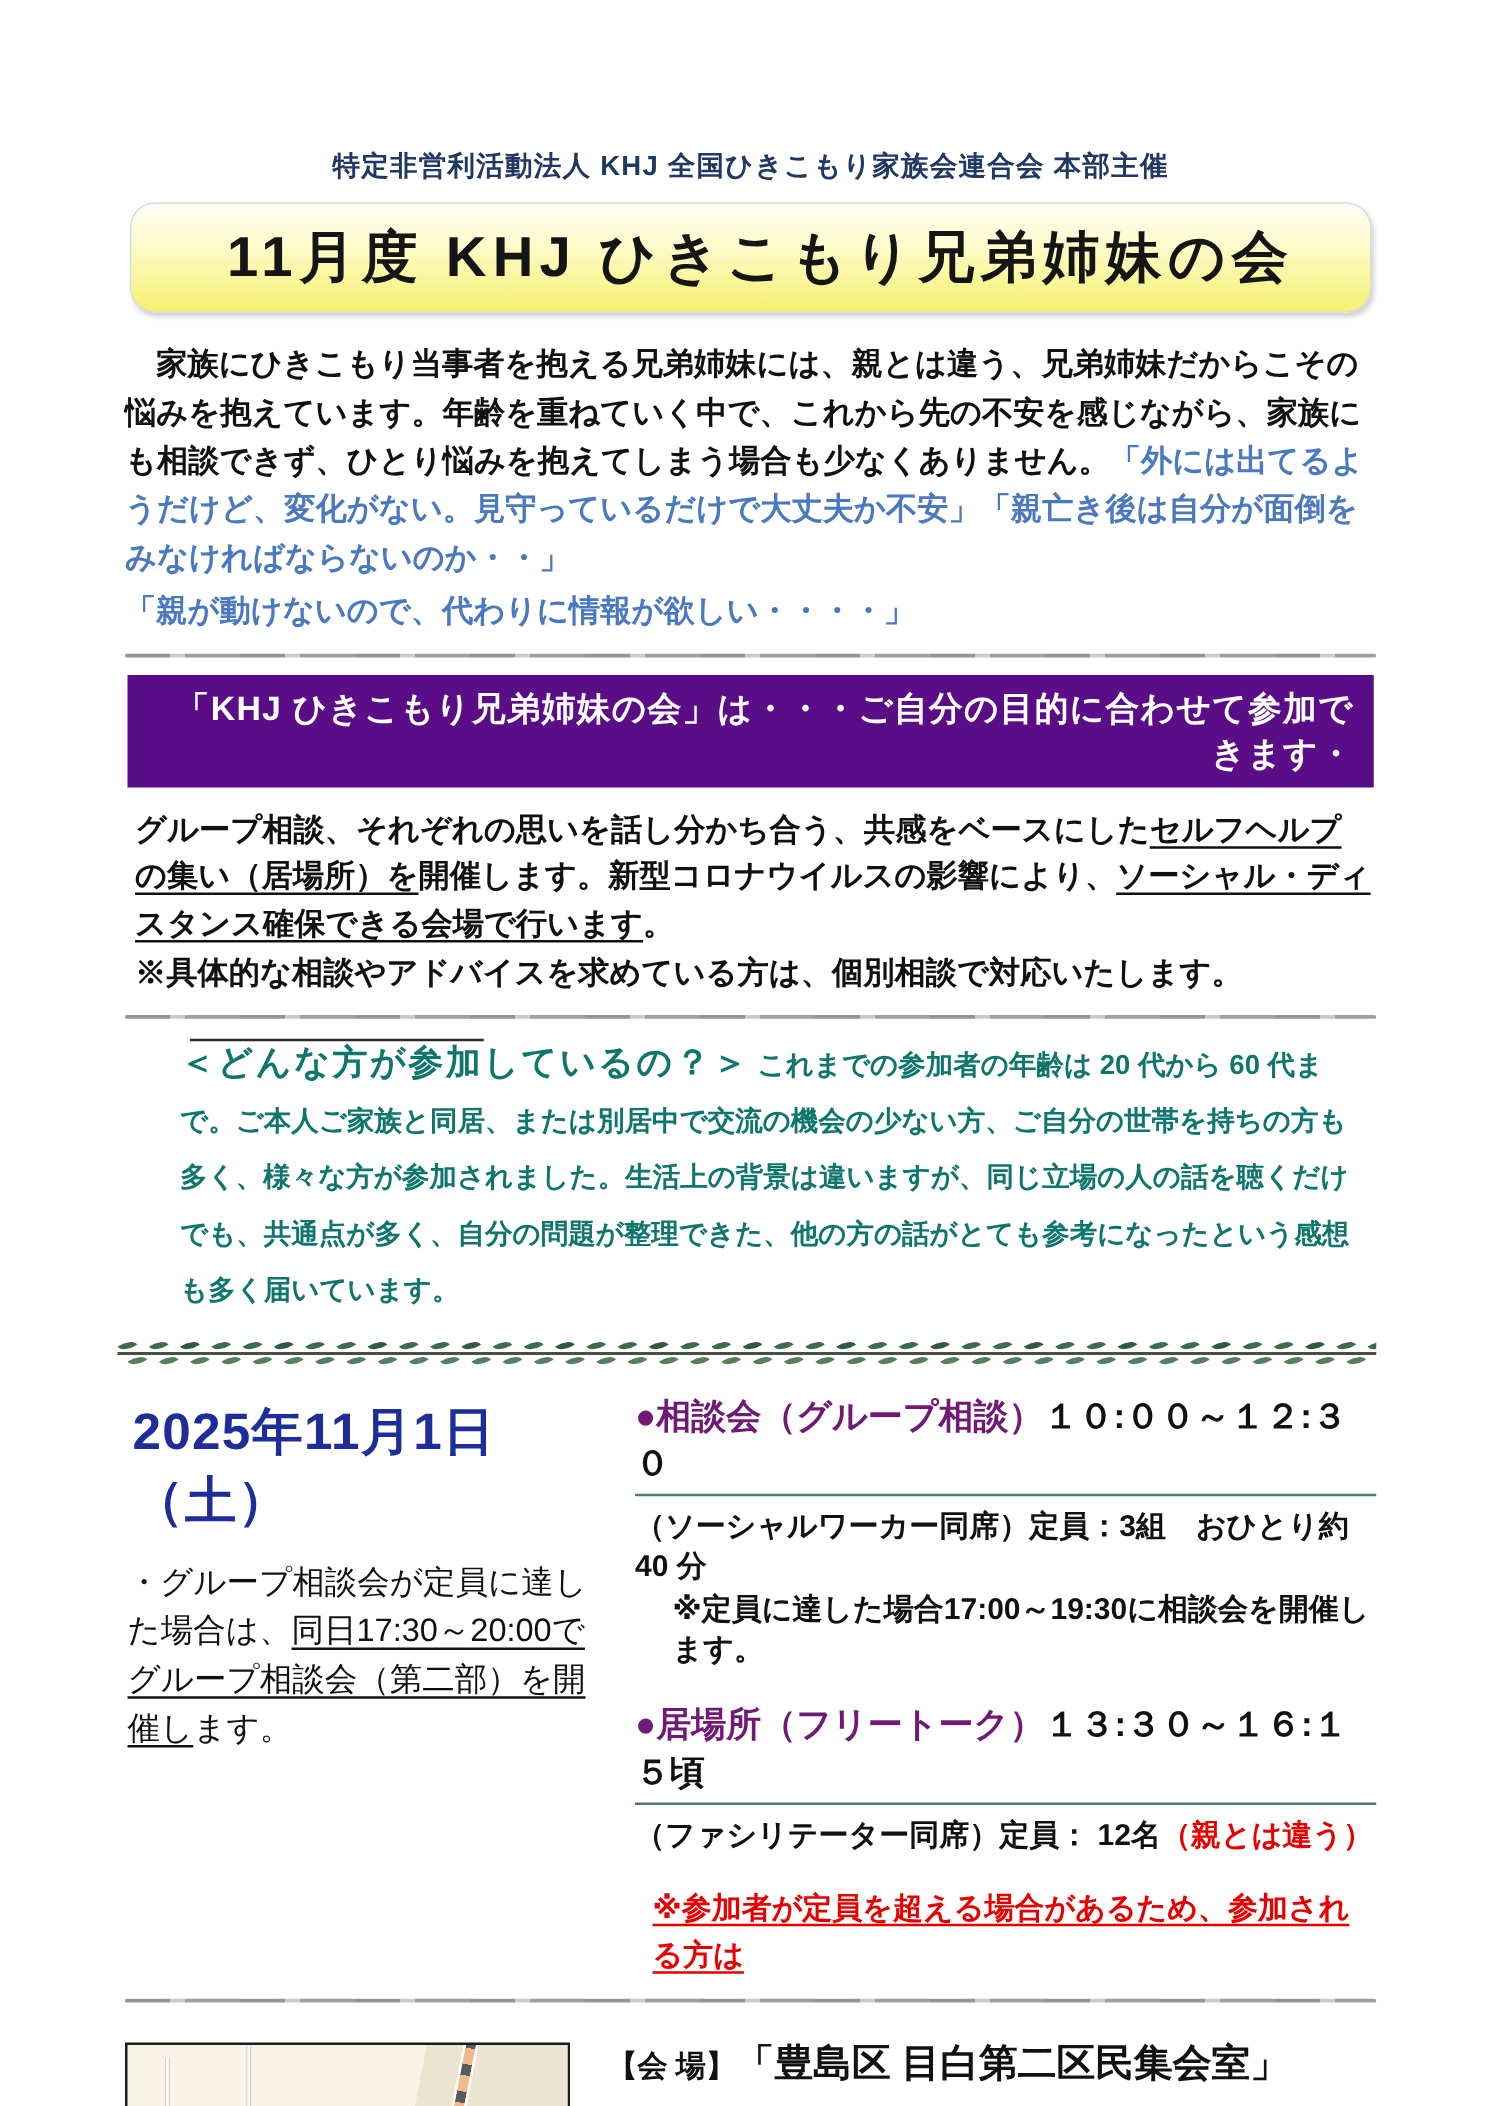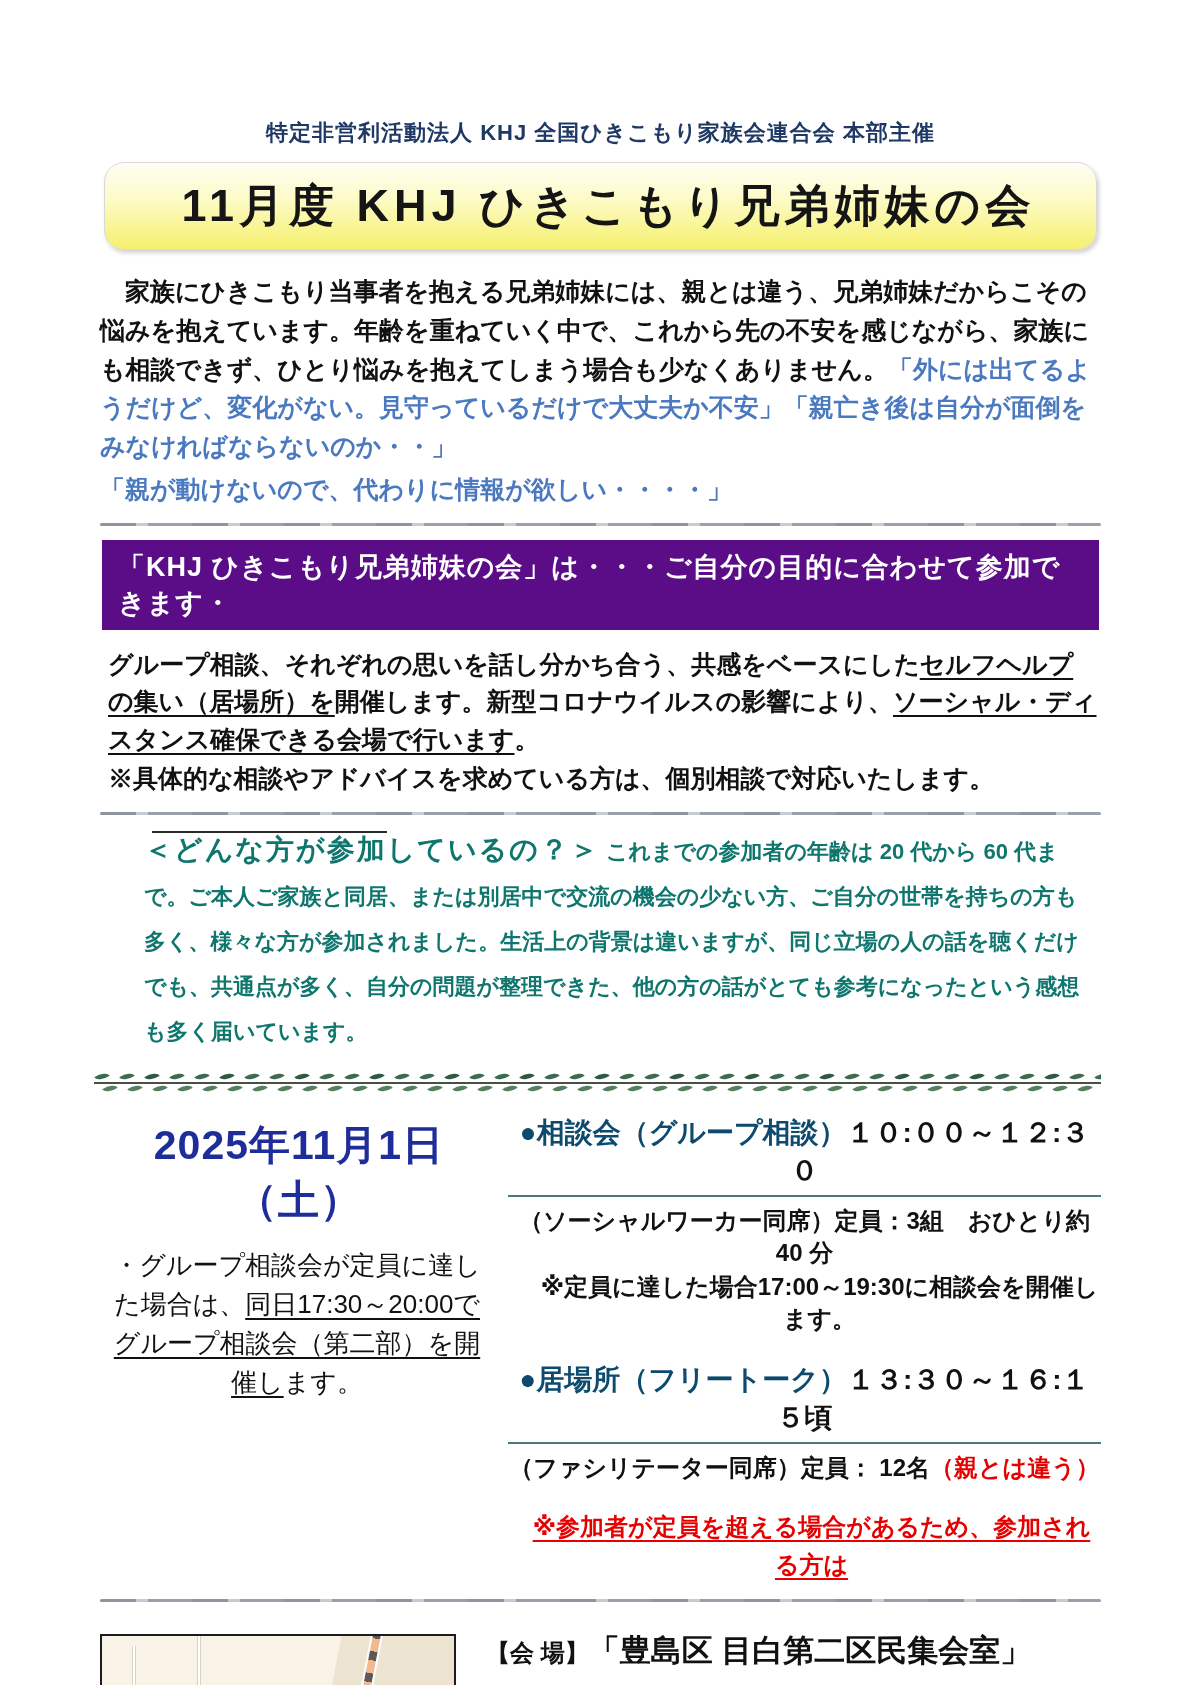--- a/index.html
+++ b/index.html
@@ -24,48 +24,48 @@
 
   .intro { margin-top:22px; font-size:25px; font-weight:bold; line-height:1.55; }
   .intro .blue { color:#4b79c0; }
   .intro .blue-line { color:#4b79c0; display:block; margin-top:4px; }
 
   .pencil { height:3px; margin-top:14px;
     background:repeating-linear-gradient(90deg,#8f959e 0 36px,#c7cbd2 36px 48px,#99a0a9 48px 92px);
     border-radius:2px; }
 
   .purple-banner { margin:14px 2px 0 2px; background:#5a0d86; color:#fff;
-    font-size:27px; font-weight:bold; padding:9px 16px; letter-spacing:1px; }
+    font-size:27px; font-weight:bold; padding:9px 16px; letter-spacing:1px;text-align:right; }
 
   .about { margin:16px 4px 0 8px; font-size:25px; font-weight:bold; line-height:1.5; }
   .ul-black { text-decoration:underline; text-decoration-thickness:2px; text-underline-offset:5px; }
   .about .note { display:block; margin-top:2px;font-family:Liberation Serif, serif; }
 
   .participants { margin:14px 10px 0 44px; color:#0f766e; }
   .participants .head { font-size:28px; font-weight:bold; position:relative; letter-spacing:2px; }
   .participants .head::before { content:""; position:absolute; left:8px; top:-3px; width:235px; height:2px; background:#2a2a2a; }
   .participants .body { font-size:22px; font-weight:bold; line-height:2.05; }
 
   .garland { margin:16px 0 0 -6px; height:26px; white-space:nowrap; overflow:hidden;
     background:linear-gradient(180deg,rgba(0,0,0,0) 12px,#4a4f44 12px,#4a4f44 14px,rgba(0,0,0,0) 14px); }
   .vine-unit { display:inline-block; width:25px; height:26px; position:relative; }
   .vine-unit::before,.vine-unit::after { content:""; position:absolute; width:14px; height:7px;
     border-radius:0 100% 0 100%; }
   .vine-unit::before { top:3px; left:1px; transform:rotate(-32deg); background:#3c6b4d; }
   .vine-unit::after  { top:15px; left:9px; transform:rotate(148deg); background:#567f60; }
   .vine-unit:nth-child(3n)::before { background:#2f5a40; }
 
   
-  .row1 { display:flex; margin-top:14px; gap:16px;text-align:center; }
+  .row1 { display:flex; margin-top:14px; gap:16px; }
   .row1-left { width:392px; flex-shrink:0; }
   .date-line { font-size:41px; font-weight:bold; color:#1e2d9a; letter-spacing:1px; margin:8px 0 18px 6px; }
   .overflow-note { font-size:26px; font-weight:normal; line-height:1.5; padding-left:2px; }
   .row1-right { flex:1; padding-top:4px; }
   .session-title { font-size:28px; font-weight:bold; border-bottom:2px solid #477a78; padding-bottom:5px; }
-  .session-title .teal { color:#0c4a6e; }
+  .session-title .teal { color:#701a75; }
   .session-sub { font-size:24px; font-weight:bold; margin-top:8px; }
   .session-sub.indent { padding-left:30px; margin-top:2px; }
   .session2 { margin-top:26px; }
   .red { color:#e60000; }
   .warning { margin-top:24px; padding-left:14px; font-size:24px; font-weight:bold; color:#e60000;
     text-decoration:underline; text-decoration-thickness:2px; text-underline-offset:5px; line-height:1.6; }
   .warning .l2 { display:block; padding-left:26px; }
 
   
   .row2 { display:flex; margin-top:24px; gap:14px; }

